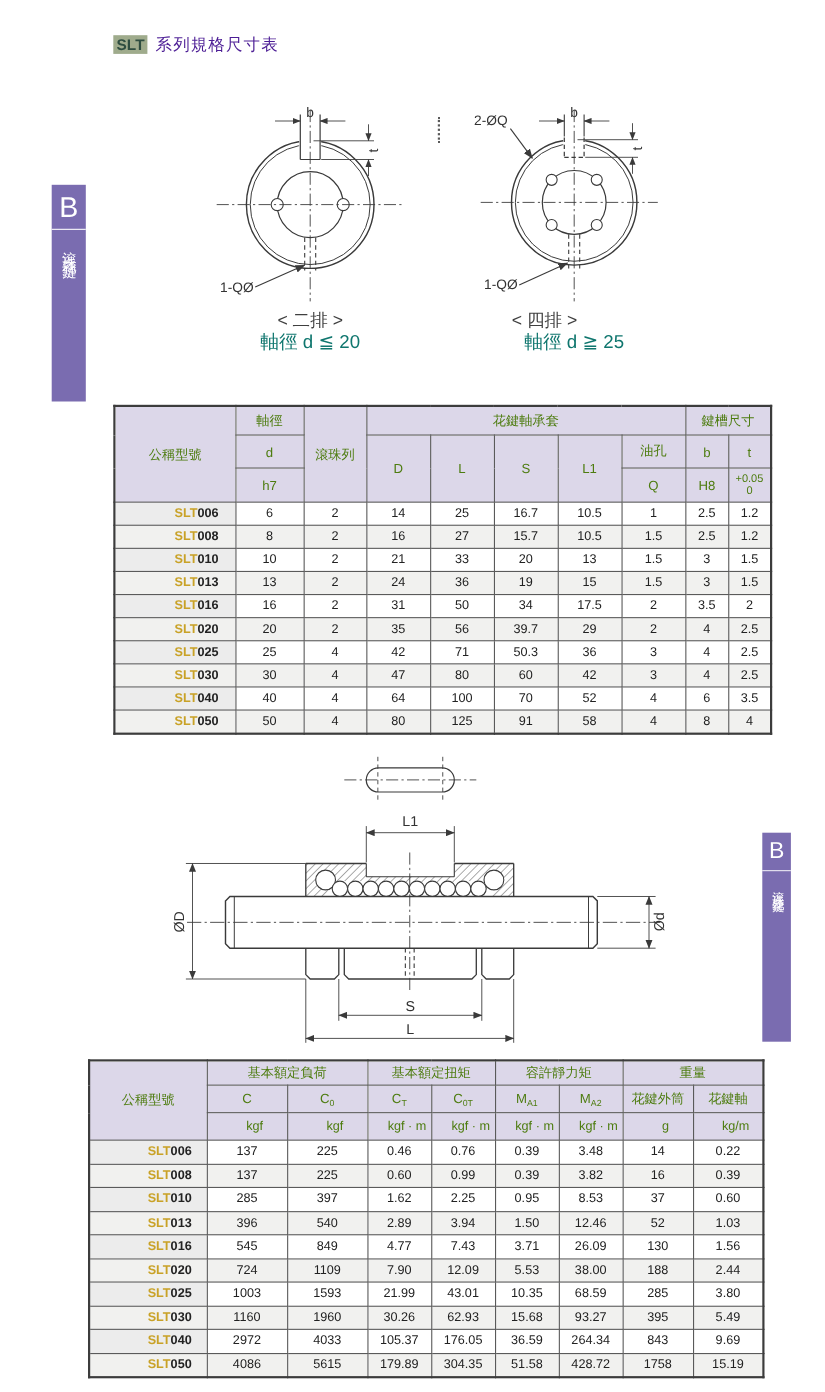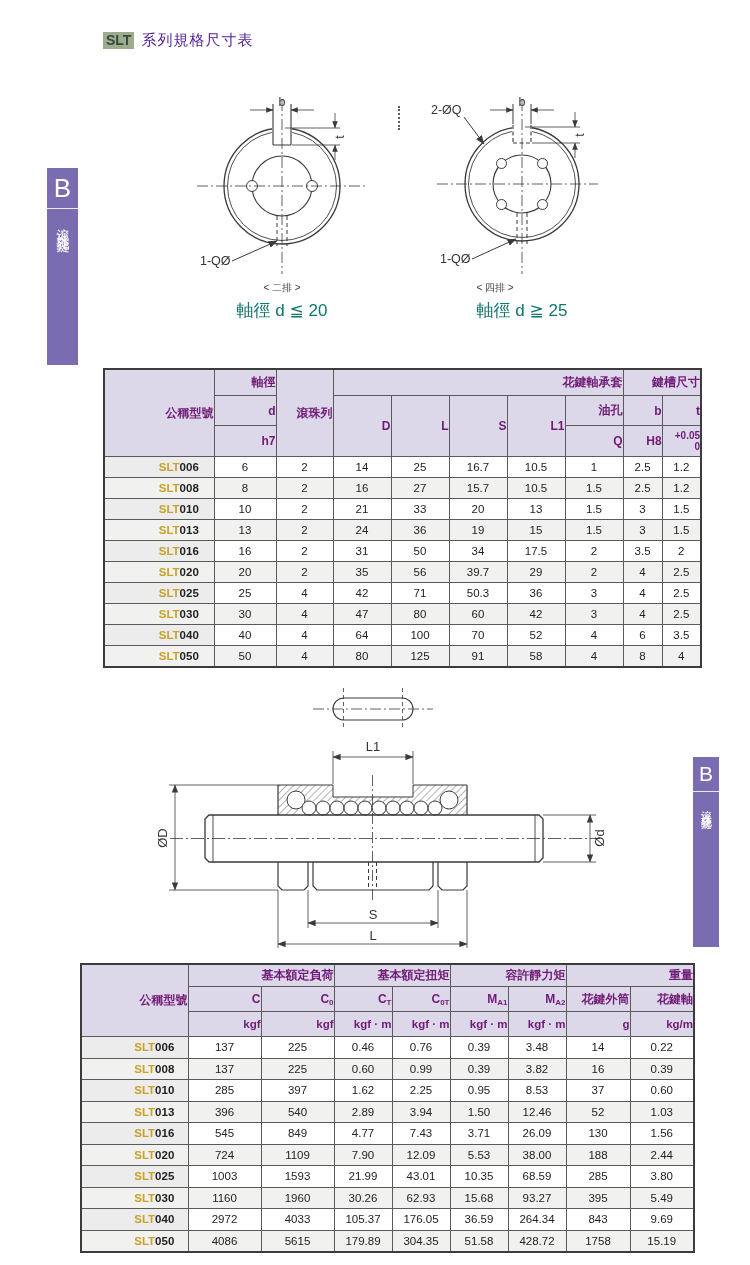--- a/index.html
+++ b/index.html
@@ -19,34 +19,34 @@
   .tab-right{left:693px;top:757px;width:26px;height:190px;}
   .tab-b{width:100%;text-align:center;border-bottom:1px solid rgba(255,255,255,.85);}
   .tab-left .tab-b{font-size:26px;line-height:40px;height:40px;}
   .tab-right .tab-b{font-size:21px;line-height:34px;height:34px;}
   .tab-label{writing-mode:vertical-rl;text-orientation:upright;margin-top:9px;}
   .tab-left .tab-label{font-size:13px;letter-spacing:4px;}
   .tab-right .tab-label{font-size:11px;letter-spacing:3px;}
 
   
   .cap{position:absolute;text-align:center;color:#3f3f3f;}
-  .cap-small{font-size:10px;}
+  .cap-small{font-size:16px;}
   .cap-big{font-size:17px;color:#0f766e;}
 
   .dotmark{position:absolute;left:398px;top:106px;height:24px;width:0;
            border-left:2px dotted #5a5a5a;}
 
   svg{position:absolute;}
   svg text{font-family:"Liberation Sans",sans-serif;}
 
   
   table{border-collapse:collapse;table-layout:fixed;position:absolute;background:#fff;
         border:2px solid #3c3c3c;}
   th,td{border:1px solid #5a5a5a;text-align:center;padding:0;overflow:hidden;}
-  th{background:#dcd7e9;font-weight:700;font-size:12px;color:#701a75;text-align:right;}
+  th{background:#dcd7e9;font-weight:400;font-size:12px;color:#4d7c0f;}
   td{font-size:11.5px;color:#222;height:20px;}
   #table1{left:103px;top:368px;width:597px;}
   #table2{left:80px;top:963px;width:613px;}
   #table1 .hr1 th{height:25px;} #table1 .hr2 th{height:29px;} #table1 .hr3 th{height:30px;}
   #table2 .hr1 th{height:21px;} #table2 .hr2 th{height:24px;} #table2 .hr3 th{height:24px;padding-left:14px;}
   #table2 td{height:20.5px;}
   tr.alt td{background:#f1f1ef;}
   td.model{background:#ececec;font-weight:600;padding-left:39px;}
   .slt{color:#c9a227;font-weight:700;}
   .tol{font-size:10px;line-height:11px;}

